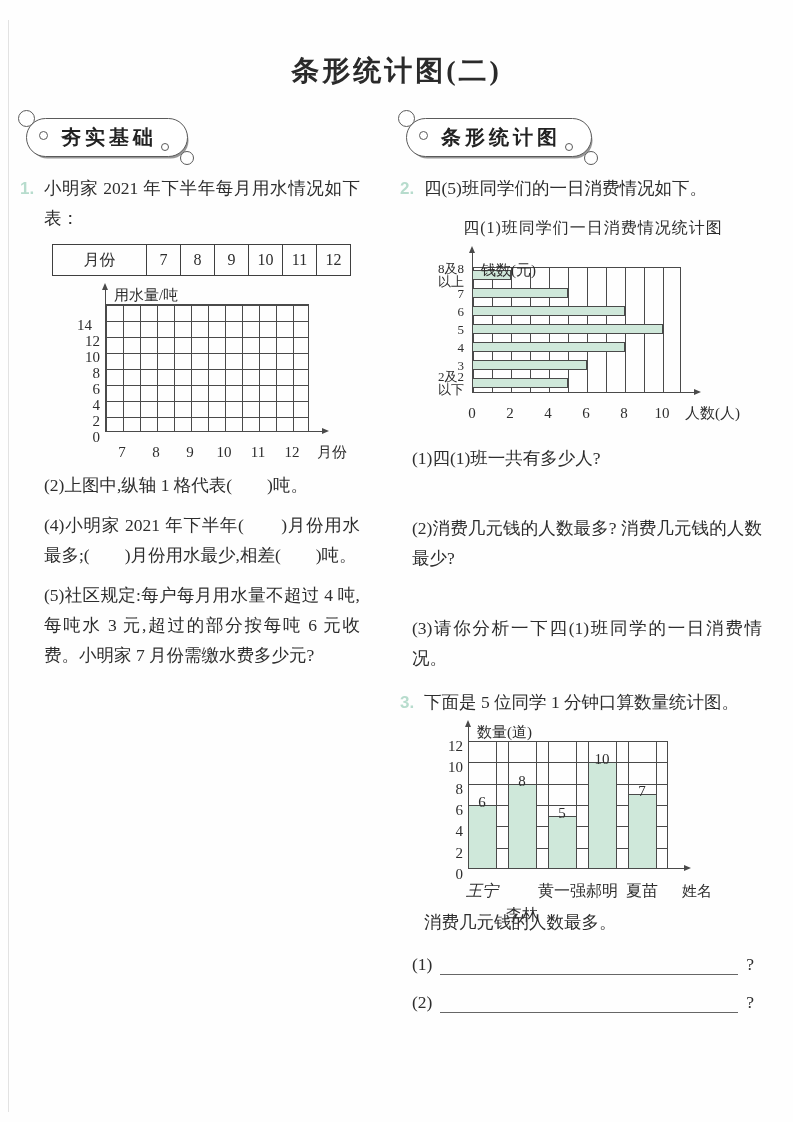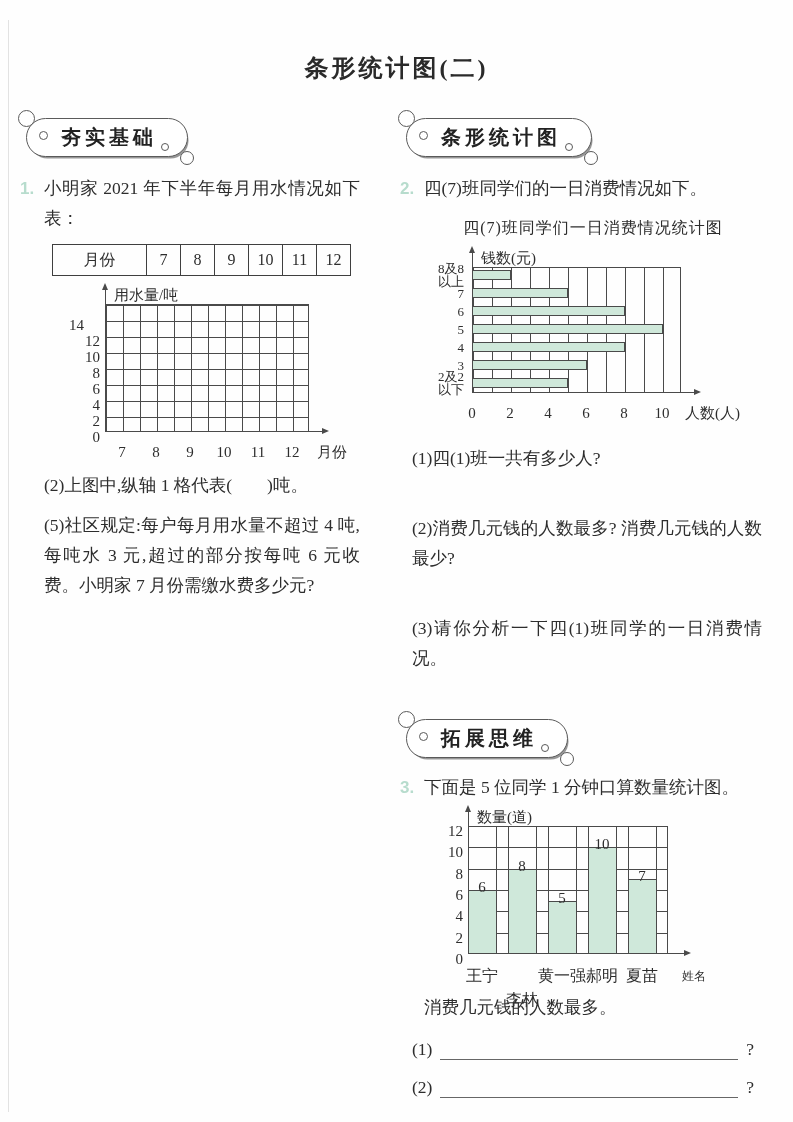--- a/index.html
+++ b/index.html
@@ -1,21 +1,21 @@
 <!DOCTYPE html>
 <html><head>
 <meta charset="utf-8">
 <style>
   html,body{margin:0;padding:0;}
   body{width:793px;height:1122px;background:#fefefe;position:relative;overflow:hidden;
        font-family:"Liberation Serif","DejaVu Serif",serif;color:#2d2d2d;}
   *{box-sizing:border-box;}
   .edge-line{position:absolute;left:8px;top:20px;bottom:10px;width:1px;background:#e2e2e2;}
   .page-title{position:absolute;top:52px;left:0;width:100%;text-align:center;margin:0;
-       font-size:24px;font-weight:bold;letter-spacing:3px;color:#2a2a2a;}
+       font-size:28px;font-weight:bold;letter-spacing:3px;color:#2a2a2a;}
   .col{position:absolute;top:118px;}
   .col-left{left:18px;width:342px;}
   .col-right{left:398px;width:364px;}
   
   .badge{position:relative;display:inline-block;border:1.6px solid #5a5a5a;border-radius:20px;
        padding:5px 30px 5px 34px;font-family:"Liberation Sans","DejaVu Sans",sans-serif;
        font-weight:bold;font-size:20px;letter-spacing:4px;color:#222;background:#fff;
        box-shadow:2px 3px 0 -1.5px #979797;}
   .bc{position:absolute;border:1.4px solid #5a5a5a;border-radius:50%;background:#fff;}
   .bc1{width:17px;height:17px;left:-9px;top:-9px;}
@@ -96,57 +96,58 @@
 
 
       <div id="chart1" class="chartbox" style="height:180px;margin-left:-16px;">
           <div class="c-plot" style="left: 77px; top: 24px; width: 204px; height: 128px; background-image: repeating-linear-gradient(to right, rgb(74, 74, 74) 0px, rgb(74, 74, 74) 1px, transparent 1px, transparent 17px), repeating-linear-gradient(rgb(74, 74, 74) 0px, rgb(74, 74, 74) 1px, transparent 1px, transparent 16px);"></div>
           <div class="gline" style="left: 77px; top: 10px; width: 1px; height: 14px;"></div>
           <div class="arr-up" style="left: 74px; top: 3px;"></div>
           <div class="axis-label" style="left: 86px; top: 0px;">用水量/吨</div>
           <div class="gline" style="left: 281px; top: 151px; width: 15px; height: 1px;"></div>
           <div class="arr-right" style="left: 294px; top: 148px;"></div>
           <div class="axis-label" style="left: 289px; top: 157px;">月份</div>
-          <div class="tick" style="left: 41px; width: 31px; top: 30px; text-align: left;">14</div>
+          <div class="tick" style="left: 41px; width: 31px; top: 30px; text-align: center;">14</div>
           <div class="tick" style="left: 41px; width: 31px; top: 46px; text-align: right;">12</div>
           <div class="tick" style="left: 41px; width: 31px; top: 62px; text-align: right;">10</div>
           <div class="tick" style="left: 41px; width: 31px; top: 78px; text-align: right;">8</div>
           <div class="tick" style="left: 41px; width: 31px; top: 94px; text-align: right;">6</div>
           <div class="tick" style="left: 41px; width: 31px; top: 110px; text-align: right;">4</div>
           <div class="tick" style="left: 41px; width: 31px; top: 126px; text-align: right;">2</div>
           <div class="tick" style="left: 41px; width: 31px; top: 142px; text-align: right;">0</div>
           <div class="tick" style="left: 80px; width: 28px; top: 157px; text-align: center;">7</div>
           <div class="tick" style="left: 114px; width: 28px; top: 157px; text-align: center;">8</div>
           <div class="tick" style="left: 148px; width: 28px; top: 157px; text-align: center;">9</div>
           <div class="tick" style="left: 182px; width: 28px; top: 157px; text-align: center;">10</div>
           <div class="tick" style="left: 216px; width: 28px; top: 157px; text-align: center;">11</div>
           <div class="tick" style="left: 250px; width: 28px; top: 157px; text-align: center;">12</div>
         </div>
 
       <p class="q">(2)上图中,纵轴 1 格代表(　　)吨。</p>
+      <p class="q">(4)小明家 2021 年下半年(　　)月份用水最多;(　　)月份用水最少,相差(　　)吨。</p>
       <p class="q">(5)社区规定:每户每月用水量不超过 4 吨,每吨水 3 元,超过的部分按每吨 6 元收费。小明家 7 月份需缴水费多少元?</p>
     </div>
   </div>
 
   <div class="col col-right">
     <div class="badge-wrap">
       <div class="badge">
         <span class="bc bc1"></span>
         <span class="bc bc2"></span>
         <span class="badge-text">条形统计图</span>
         <span class="bc bc3"></span>
         <span class="bc bc4"></span>
       </div>
     </div>
 
     <div class="problem">
       <span class="pnum">2.</span>
-      <span>四(7)班同学们的一日消费情况如下。</span>
-
-      <div class="chart-title">四(7)班同学们一日消费情况统计图</div>
+      <span>四(5)班同学们的一日消费情况如下。</span>
+
+      <div class="chart-title">四(1)班同学们一日消费情况统计图</div>
 
       <div id="chart2" class="chartbox" style="height:172px;margin-left:-18px;">
           <div class="c-plot" style="left: 66px; top: 24px; width: 209px; height: 126px; background-image: repeating-linear-gradient(to right, rgb(74, 74, 74) 0px, rgb(74, 74, 74) 1px, transparent 1px, transparent 19px);"></div>
           <div class="c-bar" style="left: 66px; top: 27px; width: 39px; height: 10px; background: rgb(207, 232, 218);"></div>
           <div class="c-bar" style="left: 66px; top: 45px; width: 96px; height: 10px; background: rgb(207, 232, 218);"></div>
           <div class="c-bar" style="left: 66px; top: 63px; width: 153px; height: 10px; background: rgb(207, 232, 218);"></div>
           <div class="c-bar" style="left: 66px; top: 81px; width: 191px; height: 10px; background: rgb(207, 232, 218);"></div>
           <div class="c-bar" style="left: 66px; top: 99px; width: 153px; height: 10px; background: rgb(207, 232, 218);"></div>
           <div class="c-bar" style="left: 66px; top: 117px; width: 115px; height: 10px; background: rgb(207, 232, 218);"></div>
           <div class="c-bar" style="left: 66px; top: 135px; width: 96px; height: 10px; background: rgb(207, 232, 218);"></div>
@@ -154,46 +155,37 @@
 以上</div>
           <div class="cat" style="left: 0px; width: 58px; top: 38px; height: 24px;">7</div>
           <div class="cat" style="left: 0px; width: 58px; top: 56px; height: 24px;">6</div>
           <div class="cat" style="left: 0px; width: 58px; top: 74px; height: 24px;">5</div>
           <div class="cat" style="left: 0px; width: 58px; top: 92px; height: 24px;">4</div>
           <div class="cat" style="left: 0px; width: 58px; top: 110px; height: 24px;">3</div>
           <div class="cat" style="left: 0px; width: 58px; top: 128px; height: 24px;">2及2
 以下</div>
           <div class="gline" style="left: 66px; top: 10px; width: 1px; height: 14px;"></div>
           <div class="arr-up" style="left: 63px; top: 3px;"></div>
-          <div class="axis-label" style="left: 75px; top: 0px;">钱数(元)</div>
+          <div class="axis-label" style="left: 75px; top: 12px;">钱数(元)</div>
           <div class="gline" style="left: 275px; top: 149px; width: 15px; height: 1px;"></div>
           <div class="arr-right" style="left: 288px; top: 146px;"></div>
           <div class="tick" style="left: 56px; width: 20px; top: 155px; text-align: center;">0</div>
           <div class="tick" style="left: 94px; width: 20px; top: 155px; text-align: center;">2</div>
           <div class="tick" style="left: 132px; width: 20px; top: 155px; text-align: center;">4</div>
           <div class="tick" style="left: 170px; width: 20px; top: 155px; text-align: center;">6</div>
           <div class="tick" style="left: 208px; width: 20px; top: 155px; text-align: center;">8</div>
           <div class="tick" style="left: 246px; width: 20px; top: 155px; text-align: center;">10</div>
           <div class="axis-label" style="left: 279px; top: 155px;">人数(人)</div>
         </div>
 
       <p class="q q-right sp28">(1)四(1)班一共有多少人?</p>
       <p class="q q-right sp40">(2)消费几元钱的人数最多? 消费几元钱的人数最少?</p>
       <p class="q q-right sp40">(3)请你分析一下四(1)班同学的一日消费情况。</p>
     </div>
 
-    <div class="badge-wrap2">
-      <div class="badge">
-        <span class="bc bc1"></span>
-        <span class="bc bc2"></span>
-        <span class="badge-text">拓展思维</span>
-        <span class="bc bc3"></span>
-        <span class="bc bc4"></span>
-      </div>
-    </div>
 
     <div class="problem" style="margin-top:14px;">
       <span class="pnum">3.</span>
       <span>下面是 5 位同学 1 分钟口算数量统计图。</span>
 
       <div id="chart3" class="chartbox" style="height:182px;margin-left:-8px;">
           <div class="c-plot" style="left: 52px; top: 24px; width: 200px; height: 128px;"></div>
           <div class="gline" style="left: 80px; top: 24px; width: 1px; height: 128px;"></div>
           <div class="gline" style="left: 92px; top: 24px; width: 1px; height: 128px;"></div>
           <div class="gline" style="left: 120px; top: 24px; width: 1px; height: 128px;"></div>
@@ -203,21 +195,21 @@
           <div class="gline" style="left: 200px; top: 24px; width: 1px; height: 128px;"></div>
           <div class="gline" style="left: 212px; top: 24px; width: 1px; height: 128px;"></div>
           <div class="gline" style="left: 240px; top: 24px; width: 1px; height: 128px;"></div>
           <div class="gline" style="left: 52px; top: 131px; width: 200px; height: 1px;"></div>
           <div class="gline" style="left: 52px; top: 109px; width: 200px; height: 1px;"></div>
           <div class="gline" style="left: 52px; top: 88px; width: 200px; height: 1px;"></div>
           <div class="gline" style="left: 52px; top: 67px; width: 200px; height: 1px;"></div>
           <div class="gline" style="left: 52px; top: 45px; width: 200px; height: 1px;"></div>
           <div class="c-bar" style="left: 52px; top: 88px; width: 29px; height: 64px; background: rgb(207, 232, 218);"></div>
           <div class="vlab" style="left: 52px; width: 28px; top: 70px;">6</div>
-          <div class="name" style="left: 37px; width: 58px; top: 159px;">王宁</div>
+          <div class="name" style="left: 37px; width: 58px; top: 159px; font-style: italic;">王宁</div>
           <div class="c-bar" style="left: 92px; top: 67px; width: 29px; height: 85px; background: rgb(207, 232, 218);"></div>
           <div class="vlab" style="left: 92px; width: 28px; top: 49px;">8</div>
           <div class="name" style="left: 77px; width: 58px; top: 159px; margin-top: 24px;">李林</div>
           <div class="c-bar" style="left: 132px; top: 99px; width: 29px; height: 53px; background: rgb(207, 232, 218);"></div>
           <div class="vlab" style="left: 132px; width: 28px; top: 81px;">5</div>
           <div class="name" style="left: 117px; width: 58px; top: 159px;">黄一强</div>
           <div class="c-bar" style="left: 172px; top: 45px; width: 29px; height: 107px; background: rgb(207, 232, 218);"></div>
           <div class="vlab" style="left: 172px; width: 28px; top: 27px;">10</div>
           <div class="name" style="left: 157px; width: 58px; top: 159px;">郝明</div>
           <div class="c-bar" style="left: 212px; top: 77px; width: 29px; height: 75px; background: rgb(207, 232, 218);"></div>
@@ -228,21 +220,21 @@
           <div class="tick" style="left: 14px; width: 33px; top: 99px; text-align: right;">4</div>
           <div class="tick" style="left: 14px; width: 33px; top: 78px; text-align: right;">6</div>
           <div class="tick" style="left: 14px; width: 33px; top: 57px; text-align: right;">8</div>
           <div class="tick" style="left: 14px; width: 33px; top: 35px; text-align: right;">10</div>
           <div class="tick" style="left: 14px; width: 33px; top: 14px; text-align: right;">12</div>
           <div class="gline" style="left: 52px; top: 10px; width: 1px; height: 14px;"></div>
           <div class="arr-up" style="left: 49px; top: 3px;"></div>
           <div class="axis-label" style="left: 61px; top: 0px;">数量(道)</div>
           <div class="gline" style="left: 252px; top: 151px; width: 18px; height: 1px;"></div>
           <div class="arr-right" style="left: 268px; top: 148px;"></div>
-          <div class="axis-label" style="left: 266px; top: 159px; font-size: 12px;">姓名</div>
+          <div class="axis-label" style="left: 266px; top: 159px; font-size: 15px;">姓名</div>
         </div>
 
       <p class="q" style="margin-top:8px;">消费几元钱的人数最多。</p>
     </div>
 
     <div class="blank-row">
       <span>(1)</span>
       <span class="blank-line"></span>
       <span>?</span>
     </div>

